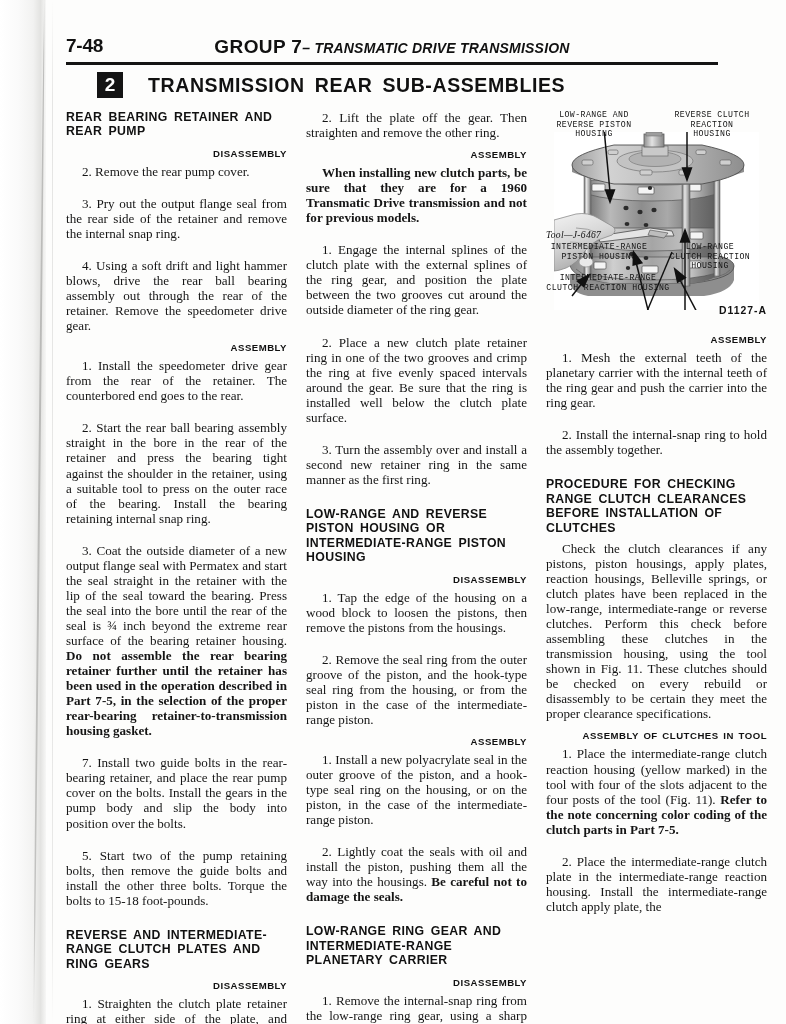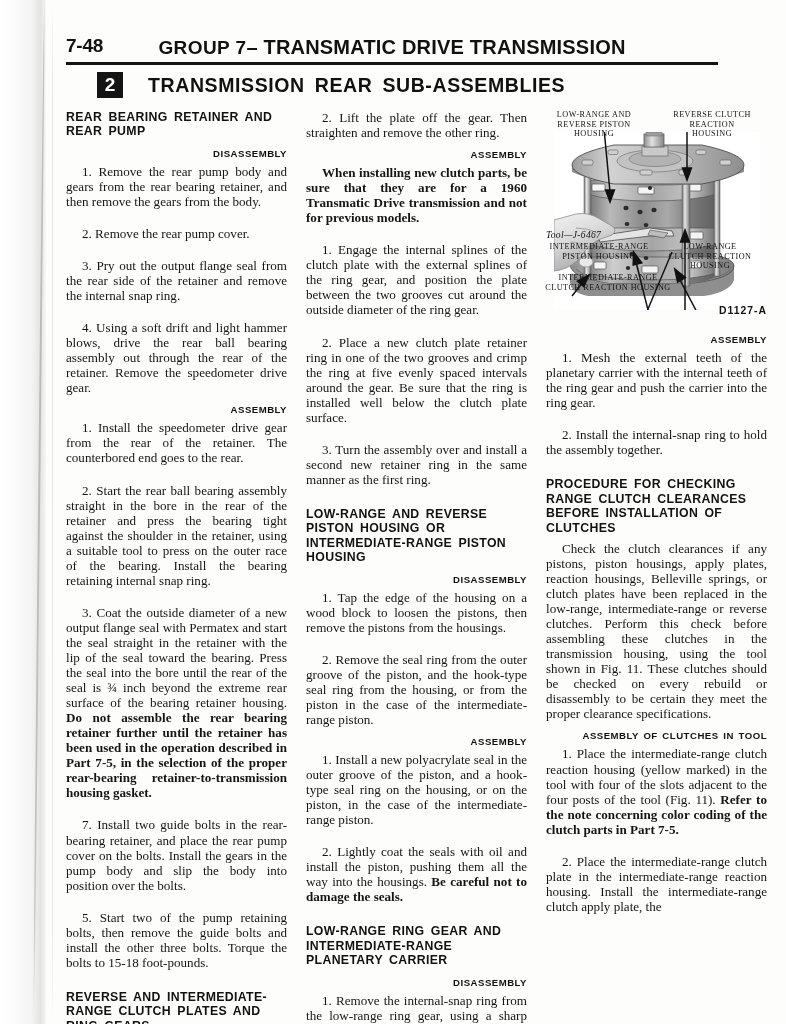--- a/index.html
+++ b/index.html
@@ -43,21 +43,21 @@
     position:absolute;left:0;top:0;
     font-family:"Liberation Sans", sans-serif;
     font-weight:bold;font-size:19px;letter-spacing:-0.2px;color:#111;
   }
   .runtitle{
     position:absolute;left:0;top:1px;width:652px;text-align:center;
     font-family:"Liberation Sans", sans-serif;
     color:#111;white-space:nowrap;
   }
   .runtitle .g{font-weight:bold;font-size:19px;letter-spacing:.4px;}
-  .runtitle .rest{font-weight:bold;font-size:20px;letter-spacing:.2px;}
+  .runtitle .rest{font-weight:bold;font-size:14px;letter-spacing:.2px;font-style:italic;}
   .rule{
     position:absolute;left:66px;top:45px;width:652px;height:3px;background:#141414;
   }
 
   
   .secbar{position:absolute;left:97px;top:55px;height:30px;}
   .secnum{
     display:inline-block;vertical-align:middle;
     width:26px;height:26px;background:#141414;color:#fff;
     font-family:"Liberation Sans", sans-serif;font-weight:bold;font-size:19px;
@@ -100,21 +100,21 @@
   p.body + p.body{margin-top:17px;}
   p.body b{font-weight:bold;}
   p.lead{font-weight:bold;}
 
   
   .figwrap{position:relative;width:221px;}
   .figbox{position:relative;width:221px;height:213px;}
 
   .calltxt{
     position:absolute;
-    font-family:Liberation Serif, serif;
+    font-family:Liberation Mono, monospace;
     font-size:8.2px;letter-spacing:.45px;color:#131313;
     line-height:9.6px;text-align:center;white-space:pre-line;
   }
   .figcode{
     position:absolute;right:0px;top:195px;
     font-family:Liberation Sans, sans-serif;font-weight:bold;
     font-size:10.4px;letter-spacing:1px;color:#111;
   }
   .toollab{
     position:absolute;left:0px;top:119px;
@@ -151,21 +151,20 @@
   </div>
   <div class="rule"></div>
 
   <div class="secbar">
     <span class="secnum">2</span><span class="sectitle">TRANSMISSION REAR SUB-ASSEMBLIES</span>
   </div>
 
   <div class="col col1">
     <h3 class="head">REAR BEARING RETAINER AND REAR PUMP</h3>
     <h4 class="sub">DISASSEMBLY</h4>
-    <p class="body">1. Remove the rear pump body and gears from the rear bearing retainer, and then remove the gears from the body.</p>
     <p class="body">2. Remove the rear pump cover.</p>
     <p class="body">3. Pry out the output flange seal from the rear side of the retainer and remove the internal snap ring.</p>
     <p class="body">4. Using a soft drift and light hammer blows, drive the rear ball bearing assembly out through the rear of the retainer. Remove the speedometer drive gear.</p>
     <h4 class="sub">ASSEMBLY</h4>
     <p class="body">1. Install the speedometer drive gear from the rear of the retainer. The counterbored end goes to the rear.</p>
     <p class="body">2. Start the rear ball bearing assembly straight in the bore in the rear of the retainer and press the bearing tight against the shoulder in the retainer, using a suitable tool to press on the outer race of the bearing. Install the bearing retaining internal snap ring.</p>
     <p class="body"><span>3. Coat the outside diameter of a new output flange seal with Permatex and start the seal straight in the retainer with the lip of the seal toward the bearing. Press the seal into the bore until the rear of the seal is ¾ inch beyond the extreme rear surface of the bearing retainer housing. </span><b>Do not assemble the rear bearing retainer further until the retainer has been used in the operation described in Part 7-5, in the selection of the proper rear-bearing retainer-to-transmission housing gasket.</b></p>
     <p class="body">7. Install two guide bolts in the rear-bearing retainer, and place the rear pump cover on the bolts. Install the gears in the pump body and slip the body into position over the bolts.</p>
     <p class="body">5. Start two of the pump retaining bolts, then remove the guide bolts and install the other three bolts. Torque the bolts to 15-18 foot-pounds.</p>
     <h3 class="head spaced">REVERSE AND INTERMEDIATE-RANGE CLUTCH PLATES AND RING GEARS</h3>

